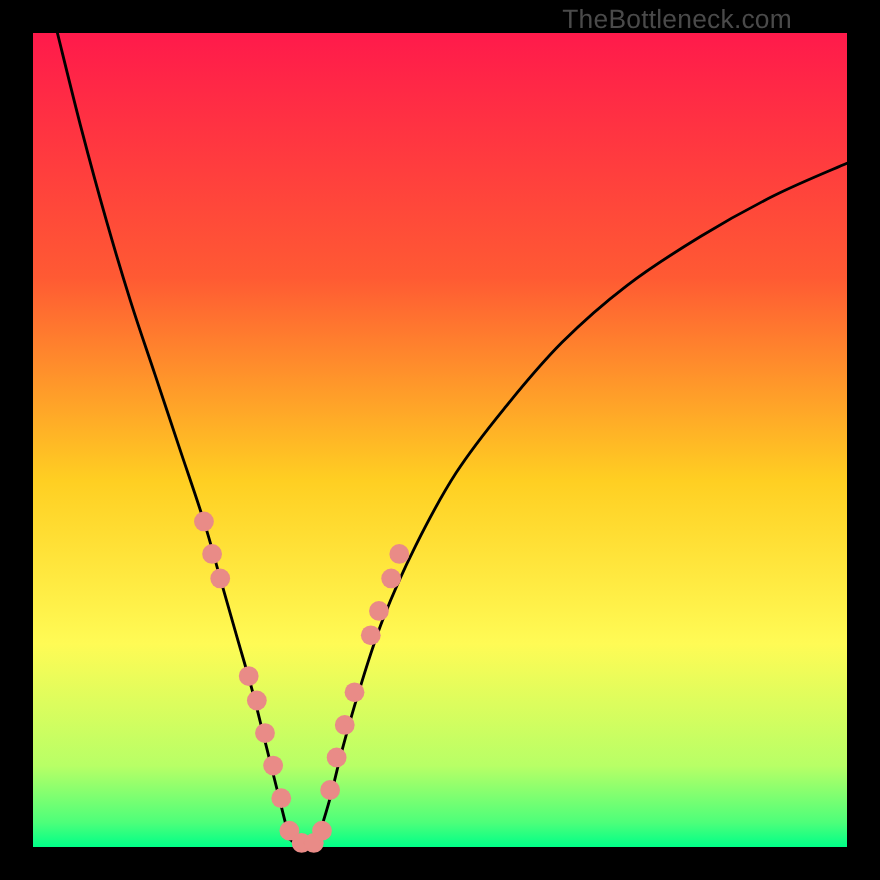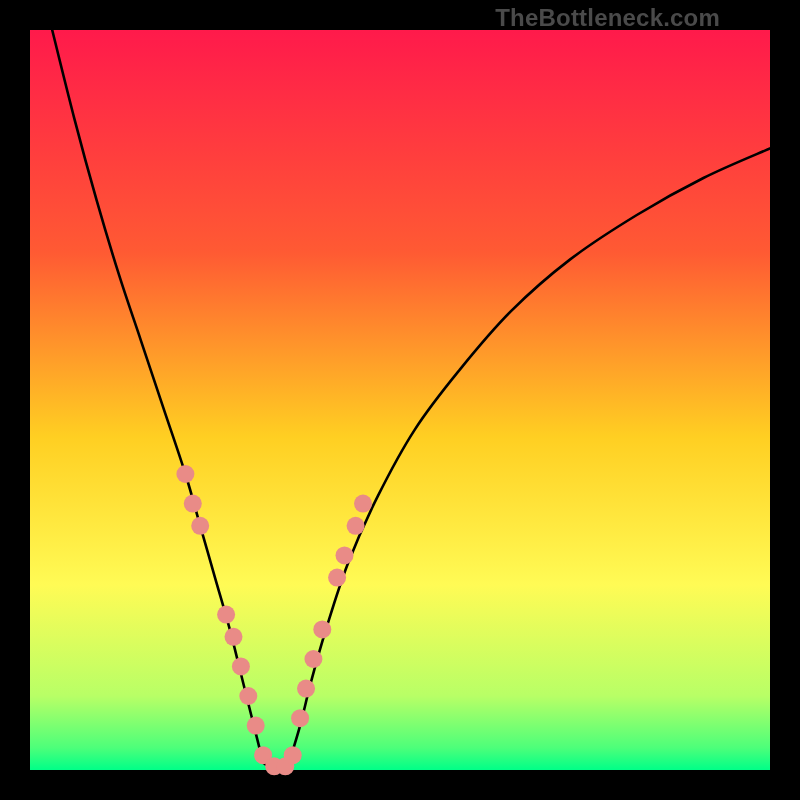--- a/index.html
+++ b/index.html
@@ -7,21 +7,20 @@
     padding: 0;
     width: 800px;
     height: 800px;
     background: #000;
     overflow: hidden;
   }
   .stage {
     position: relative;
     width: 732px;
     height: 800px;
-    font-weight: bold;
   }
   svg {
     display: block;
   }
   .watermark {
     position: absolute;
     top: 4px;
     right: 12px;
     font-family: Arial, Helvetica, sans-serif;
     font-size: 24px;

